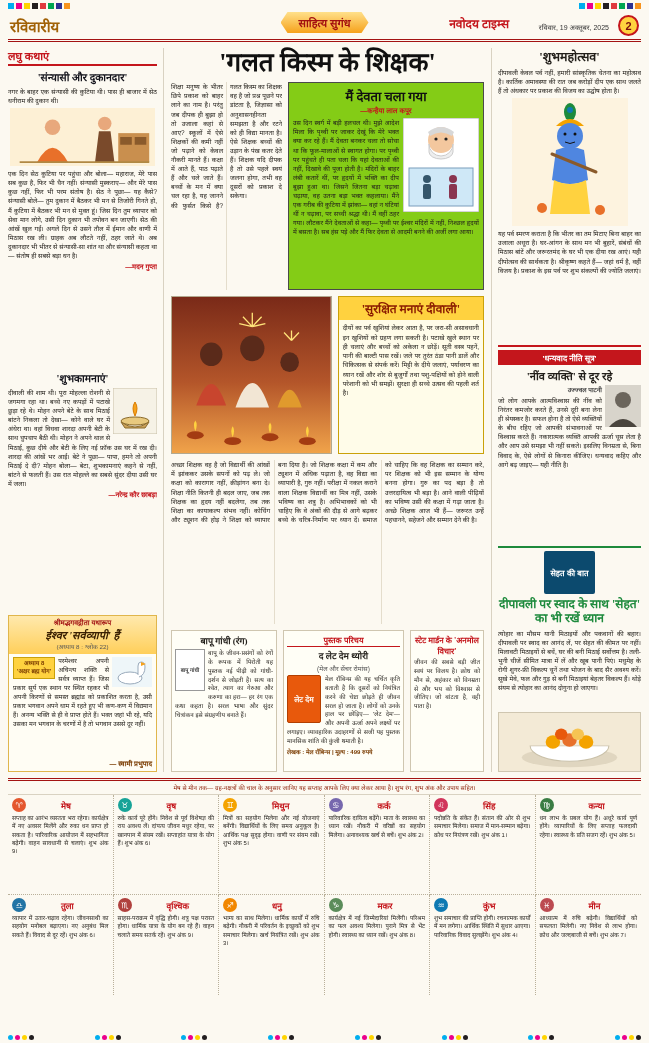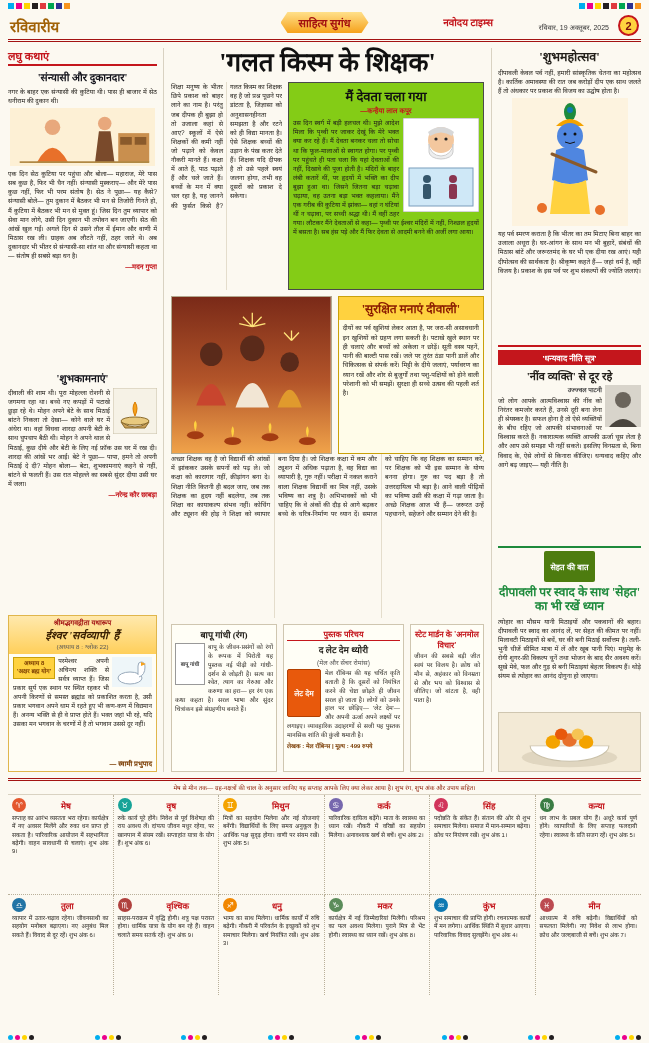--- a/index.html
+++ b/index.html
@@ -17,21 +17,21 @@
 .dot{width:5px;height:5px;border-radius:50%;}
 .c-c{background:#00aeef}.c-m{background:#ec008c}.c-y{background:#ffd400}.c-k{background:#231f20}
 .c-r{background:#e03a3e}.c-g{background:#00a651}.c-b{background:#2e3192}.c-o{background:#f7931e}
 
 
 .masthead{position:absolute;top:11px;left:8px;right:8px;height:31px;border-bottom:3px double #a31313;}
 .m-section{position:absolute;left:2px;top:5px;font-size:15px;font-weight:bold;color:#a16207;font-family:"Liberation Serif","DejaVu Serif",serif;}
 .m-ribbon{position:absolute;left:50%;transform:translateX(-50%);top:1px;background:linear-gradient(#ffe08a,#f6a21c);
   color:#a30f0f;font-weight:bold;font-size:11px;padding:3px 18px;
   clip-path:polygon(7px 0,calc(100% - 7px) 0,100% 50%,calc(100% - 7px) 100%,7px 100%,0 50%);}
-.m-paper{position:absolute;right:148px;top:4px;font-size:10px;font-weight:bold;color:#c4161c;font-family:"Liberation Serif","DejaVu Serif",serif;text-align:center;}
+.m-paper{position:absolute;right:132px;top:4px;font-size:12px;font-weight:bold;color:#c4161c;font-family:"Liberation Serif","DejaVu Serif",serif;text-align:center;}
 .m-date{position:absolute;right:32px;top:12px;font-size:7px;color:#333;}
 .m-badge{position:absolute;right:2px;top:4px;width:21px;height:21px;border-radius:50%;background:#ffd23f;
   border:2px solid #c4161c;color:#7a0c0c;font-weight:bold;font-size:11px;display:flex;align-items:center;justify-content:center;}
 
 
 .content{position:absolute;top:48px;left:8px;right:8px;height:724px;display:grid;grid-template-columns:156px 1fr 150px;gap:7px;}
 .colL{border-right:1px solid #d9d2c2;padding-right:6px;display:flex;flex-direction:column;min-width:0;}
 .colC{display:flex;flex-direction:column;min-width:0;}
 .colR{border-left:1px solid #d9d2c2;padding-left:6px;display:flex;flex-direction:column;min-width:0;}
 .body-sm{font-size:6.4px;line-height:1.42;text-align:justify;}
@@ -56,21 +56,21 @@
 .gita-author{text-align:right;font-weight:bold;font-size:6.8px;color:#7a3b00;padding:0 4px 3px;}
 
 
 .main-hl{font-family:"Liberation Serif","DejaVu Serif",serif;font-size:26px;font-weight:bold;text-align:center;line-height:1.05;margin:1px 0 6px;color:#101010;}
 .crow1{display:flex;gap:6px;height:208px;margin-bottom:6px;}
 .crow1 .txt{flex:1;column-count:2;column-gap:7px;column-rule:1px solid #e4ddcc;overflow:hidden;min-width:0;}
 .devta{width:196px;border:1.5px solid #4a4a4a;padding:4px;overflow:hidden;background:#84cc16;flex:0 0 196px;}
 .devta h3{text-align:center;font-size:13px;color:#101010;font-family:"Liberation Serif","DejaVu Serif",serif;}
 .devta .byline{text-align:center;font-size:7px;color:#c4161c;font-weight:bold;margin:1px 0 3px;}
 .cartoon{float:right;width:76px;height:94px;margin:0 0 3px 4px;}
-.crow2{display:flex;gap:6px;height:158px;}
+.crow2{display:flex;gap:6px;height:158px;margin-bottom:6px;}
 .photo{flex:1.1;min-width:0;border:1px solid #b3a98f;}
 .photo svg{width:100%;height:100%;display:block;}
 .diwali{flex:1;border:1px solid #caa10a;background:#fffce9;overflow:hidden;display:flex;flex-direction:column;min-width:0;}
 .diwali h3{background:#ffd23f;color:#8a1a00;text-align:center;font-size:12px;padding:3px 2px;font-family:"Liberation Serif","DejaVu Serif",serif;}
 .diwali .dbody{padding:3px 4px;font-size:6.4px;line-height:1.45;text-align:justify;flex:1;}
 .crow3{column-count:3;column-gap:8px;column-rule:1px solid #e4ddcc;height:164px;overflow:hidden;margin-bottom:6px;font-size:6.4px;line-height:1.42;text-align:justify;}
 .crow4{flex:1;display:flex;gap:6px;overflow:hidden;}
 .bk{border:1px solid #cfc6b0;background:#fffef6;padding:3px;overflow:hidden;}
 .bk1{width:106px;flex:0 0 106px;}
 .bk2{flex:1;min-width:0;}
@@ -89,21 +89,21 @@
 
 .shubh{height:294px;overflow:hidden;}
 .shubh h3{text-align:center;font-size:12.5px;font-family:"Liberation Serif","DejaVu Serif",serif;margin-bottom:3px;}
 .krishna{display:block;width:116px;height:128px;margin:3px auto;}
 .niti{height:198px;overflow:hidden;border-top:2px solid #c4161c;margin-top:3px;padding-top:3px;}
 .niti-kicker{background:#c4161c;color:#fff;text-align:center;font-size:8px;font-weight:bold;padding:2px;}
 .niti h3{text-align:center;font-size:11px;margin:3px 0 2px;font-family:"Liberation Serif","DejaVu Serif",serif;}
 .portrait{float:right;width:36px;height:42px;margin:0 0 2px 3px;}
 .nauthor{text-align:right;font-size:6.4px;font-weight:bold;color:#444;margin-bottom:2px;}
 .sehat{flex:1;overflow:hidden;border-top:2px solid #1d8a3c;margin-top:3px;padding-top:3px;display:flex;flex-direction:column;}
-.sehat-kicker{background:#4d7c0f;color:#fff;text-align:left;font-size:8px;font-weight:bold;padding:10px 6px;width:max-content;margin:0 auto 3px;border-radius:2px;}
+.sehat-kicker{background:#0c4a6e;color:#fff;text-align:left;font-size:8px;font-weight:bold;padding:16px 6px;width:max-content;margin:0 auto 3px;border-radius:2px;}
 .sehat h3{color:#1d8a3c;text-align:center;font-size:12px;line-height:1.2;font-family:"Liberation Serif","DejaVu Serif",serif;margin-bottom:3px;}
 .food{display:block;width:100%;height:60px;margin-top:auto;border:1px solid #cfc6b0;}
 
 
 .rashifal{position:absolute;top:778px;left:8px;right:8px;height:248px;border-top:3px double #a31313;}
 .r-head{display:flex;height:20px;align-items:stretch;margin-top:3px;}
 .r-title{background:#c4161c;color:#fff;font-weight:bold;font-size:11px;display:flex;align-items:center;padding:0 10px;}
 .r-period{flex:1;background:#ffd23f;color:#5a2d00;font-weight:bold;font-size:10px;display:flex;align-items:center;justify-content:center;}
 .r-astro{background:#fff;border:1px solid #2e3192;color:#2e3192;font-size:7px;font-weight:bold;display:flex;flex-direction:column;justify-content:center;padding:0 8px;text-align:center;line-height:1.25;}
 .r-note{font-size:6.2px;color:#8a1a00;text-align:center;padding:2px 0;border-bottom:1px solid #d9d2c2;}

